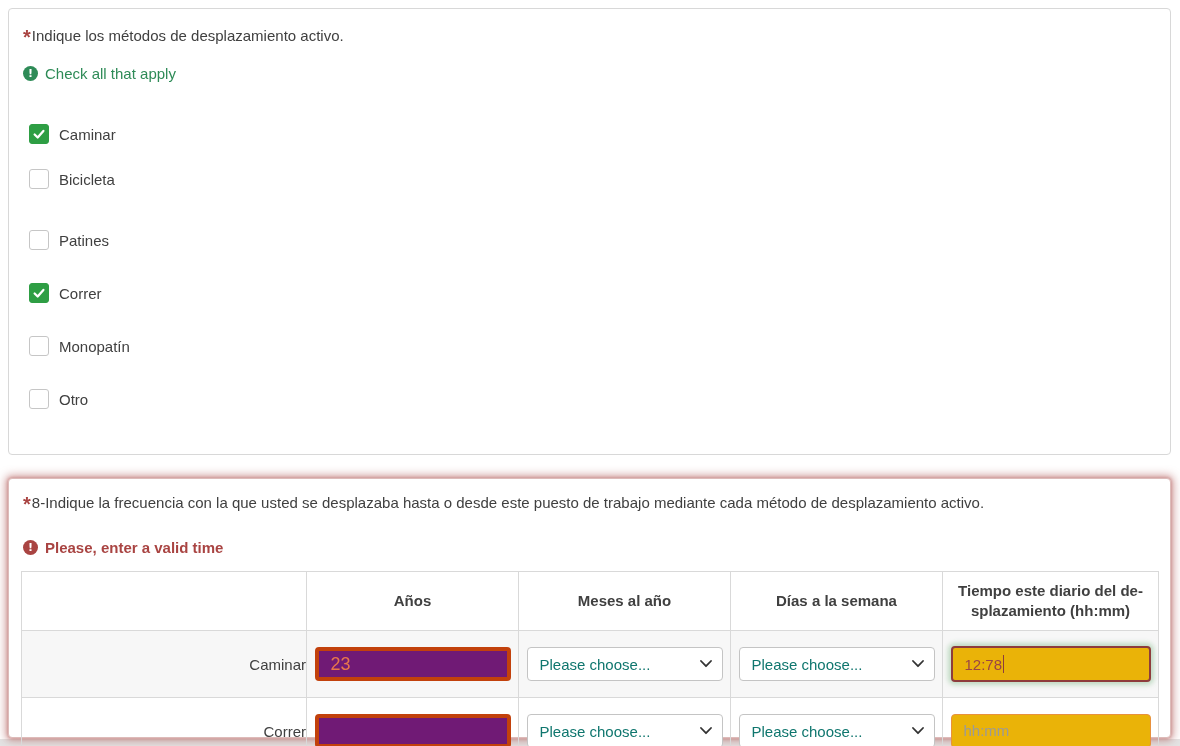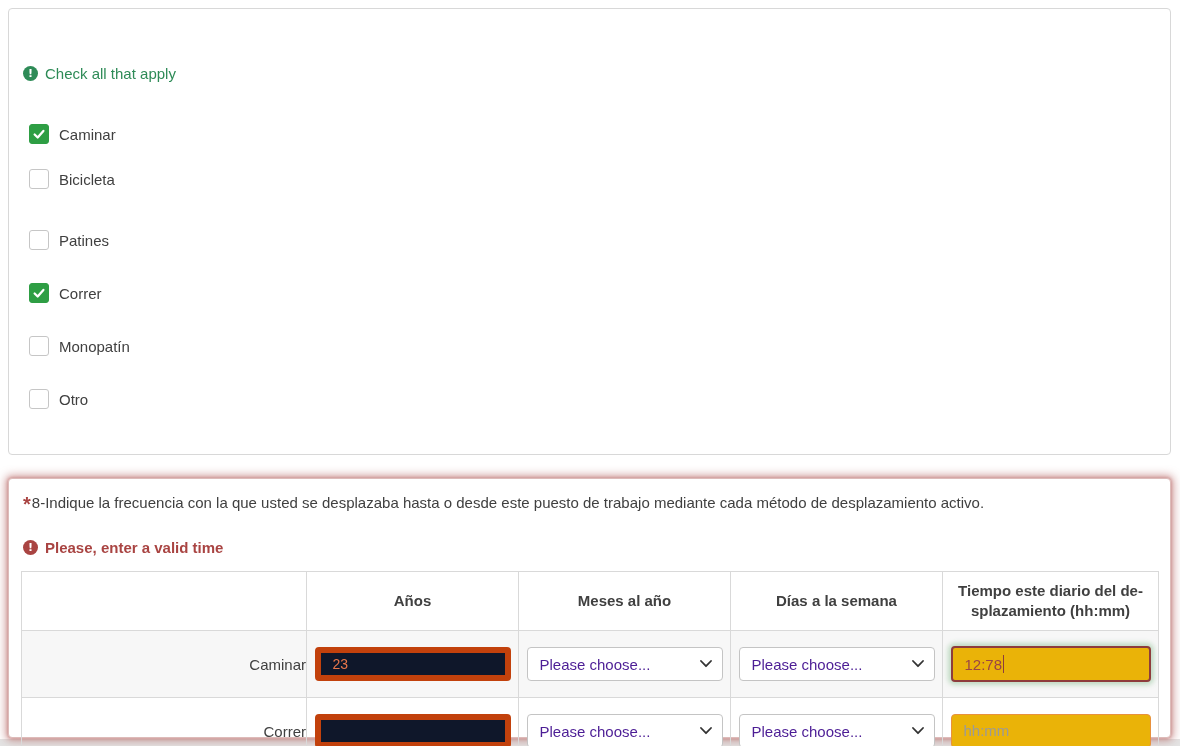--- a/index.html
+++ b/index.html
@@ -40,44 +40,47 @@
   table.freq th,table.freq td{border:1px solid #d9d9d9;padding:0;box-sizing:border-box;}
   table.freq thead tr{height:59px;}
   table.freq tbody tr{height:51px;}
   table.freq th{font-size:15px;font-weight:bold;color:#404040;text-align:center;vertical-align:middle;
        padding:0 8px;hyphens:manual;line-height:20px;}
   tr.stripe{background:#f7f7f7;}
   td.rowlabel{text-align:right;padding-right:10px;font-size:15px;color:#404040;vertical-align:middle;}
   td.cell{text-align:center;vertical-align:middle;}
 
   .text-input{display:block;margin:0 auto;width:196px;height:34px;box-sizing:border-box;
-       border:6px solid #c2410c;border-radius:4px;padding:0 12px;font-size:14px;color:#e8764a;
-       background:#0f172a;outline:none;font-family:inherit;}
+       border:4px solid #c2410c;border-radius:4px;padding:0 12px;font-size:18px;color:#e8764a;
+       background:#701a75;outline:none;font-family:inherit;}
   .text-input::placeholder{color:#9a9a9a;}
   .time-wrap{position:relative;display:block;margin:0 auto;width:200px;height:36px;}
   .time-input{display:block;width:200px;height:34px;margin:1px 0;box-sizing:border-box;
        border:1px solid #e8913d;border-radius:4px;padding:0 12px;font-size:15px;color:#404040;
        background:#eab308;outline:none;font-family:inherit;}
   .time-input::placeholder{color:#9a9a9a;}
   .time-input.invalid{height:36px;margin:0;border:2px solid #8e3c3c;color:#9a4545;
        box-shadow:0 0 5px 3px rgba(125,185,130,0.45);}
   .caret{position:absolute;left:52px;top:9px;width:1px;height:18px;background:#8e3c3c;}
 
   .select{display:flex;margin:16px auto;width:196px;height:34px;box-sizing:border-box;cursor:pointer;
        border:1px solid #c4c4c4;border-radius:4px;background:#fff;align-items:center;
-       justify-content:space-between;padding:0 10px 0 12px;font-size:15px;color:#4c1d95;}
+       justify-content:space-between;padding:0 10px 0 12px;font-size:15px;color:#0f766e;}
   .select .sel-text{white-space:nowrap;overflow:hidden;}
 </style>
 </head>
 <body>
 
 <div class="page">
   <div class="bottom-strip"></div>
 
   <section class="q-section" id="q1">
+    <div class="q-head">
+      <span class="req">*</span><span>Indique los métodos de desplazamiento activo.</span>
+    </div>
     <div class="tip-line">
       <span class="icon-circle">!</span>
       <span>Check all that apply</span>
     </div>
 
     <div class="option checked" style="top:114px">
       <span class="checkbox">
         <svg width="14" height="14" viewBox="0 0 16 16">
             <path d="M3 8.5 L6.5 12 L13 4.5" stroke="#ffffff" stroke-width="2.6" fill="none" stroke-linecap="round" stroke-linejoin="round"></path>
           </svg>

